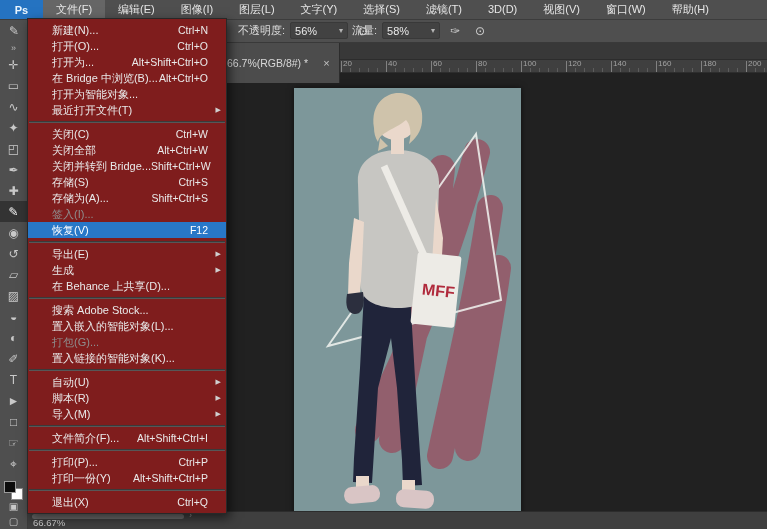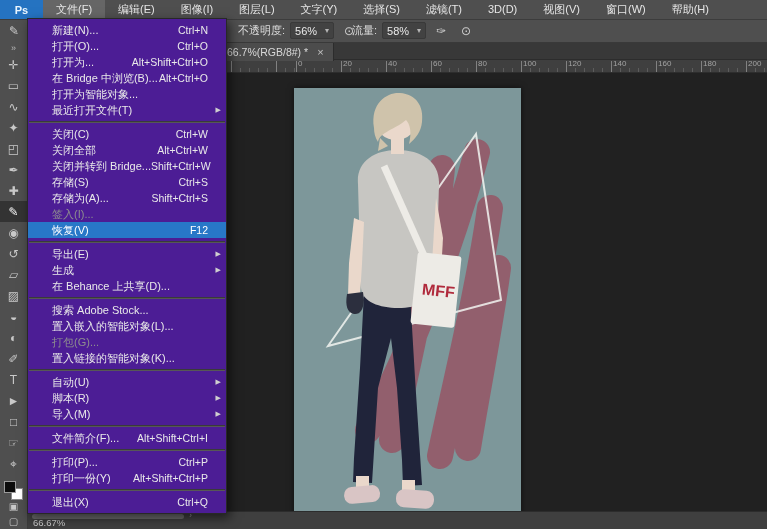--- a/index.html
+++ b/index.html
@@ -12,28 +12,28 @@
            color:#eaf6ff;font-weight:bold;font-size:11px;}
   .menu-top{padding:0 13px;font-size:11px;color:#e6e6e6;line-height:19px;cursor:default;}
   .menu-top.active{background:#666;}
   
   .options-bar{position:absolute;top:19px;left:0;right:0;height:23px;background:#4f4f4f;
                border-bottom:1px solid #393939;color:#dcdcdc;font-size:11px;z-index:40;}
   .opt{position:absolute;top:0;height:23px;display:flex;align-items:center;gap:5px;}
   .opt-icon{width:18px;height:16px;display:flex;align-items:center;justify-content:center;
             color:#cfcfcf;font-size:12px;border:1px solid transparent;}
   .val-box{background:#424242;border:1px solid #393939;border-radius:2px;padding:0 4px;height:15px;
-           display:flex;align-items:center;gap:8px;color:#e8e8e8;}
+           display:flex;align-items:center;gap:22px;color:#e8e8e8;}
   .val-box .caret{font-size:8px;color:#b5b5b5;}
   .vsep{width:1px;height:16px;background:#3b3b3b;margin:0 3px;}
   
   .tabbar{position:absolute;top:42px;left:27px;right:0;height:17px;background:#383838;
           border-bottom:1px solid #2c2c2c;z-index:30;}
   .doc-tab{position:absolute;left:191px;top:0;height:17px;background:#4c4c4c;color:#d8d8d8;
-           font-size:10.5px;display:flex;align-items:center;padding:1px 9px;gap:9px;
+           font-size:10.5px;display:flex;align-items:center;padding:12px 9px;gap:15px;
            border-right:1px solid #2c2c2c;}
   .tab-close{color:#c3c3c3;font-size:11px;line-height:10px;}
   
   .ruler-h{position:absolute;top:59px;left:27px;right:0;height:13px;background:#3f3f3f;
            border-bottom:1px solid #2d2d2d;z-index:20;
            background-image:repeating-linear-gradient(to right,#818181 0 1px,transparent 1px 45px),
                             repeating-linear-gradient(to right,#5c5c5c 0 1px,transparent 1px 9px);
            background-position:269px bottom,269px bottom;background-size:auto 11px,auto 4px;
            background-repeat:repeat-x;}
   .rnum{position:absolute;top:0;font-size:8px;color:#a2a2a2;transform:translateX(2px);}
@@ -53,21 +53,21 @@
   .swatches{position:relative;width:27px;height:26px;margin-top:3px;}
   .sw-bg{position:absolute;left:11px;top:11px;width:10px;height:10px;background:#fff;border:1px solid #8b8b8b;}
   .sw-fg{position:absolute;left:4px;top:4px;width:10px;height:10px;background:#0b0b0b;border:1px solid #9b9b9b;}
   .tool.small{height:17px;font-size:10px;}
   
   .canvas-area{position:absolute;left:40px;top:72px;right:0;bottom:17px;background:#212121;
                overflow:hidden;z-index:10;}
   .artwork-wrap{position:absolute;left:254px;top:16px;width:227px;height:440px;
                 box-shadow:0 0 6px rgba(0,0,0,.6);}
   
-  .dropdown{position:absolute;left:27px;top:18px;width:198px;background:#4c1d95;
+  .dropdown{position:absolute;left:27px;top:18px;width:198px;background:#7f1d1d;
             border:1px solid #282828;box-shadow:3px 4px 10px rgba(0,0,0,.55);z-index:100;
             padding:3px 0;}
   .mrow{height:16px;display:flex;align-items:center;font-size:11px;color:#e9e9e9;
         padding:0 6px 0 24px;position:relative;white-space:nowrap;}
   .mrow .mlabel{flex:0 0 auto;}
   .mrow .mshort{margin-left:auto;padding-right:12px;font-size:10.5px;}
   .mrow .marrow{position:absolute;right:5px;font-size:7px;color:#cfcfcf;}
   .mrow.disabled{color:#8e8e8e;}
   .mrow.hl{background:#2878c8;color:#fff;}
   .mrow.hl .mshort,.mrow.hl .marrow{color:#fff;}

